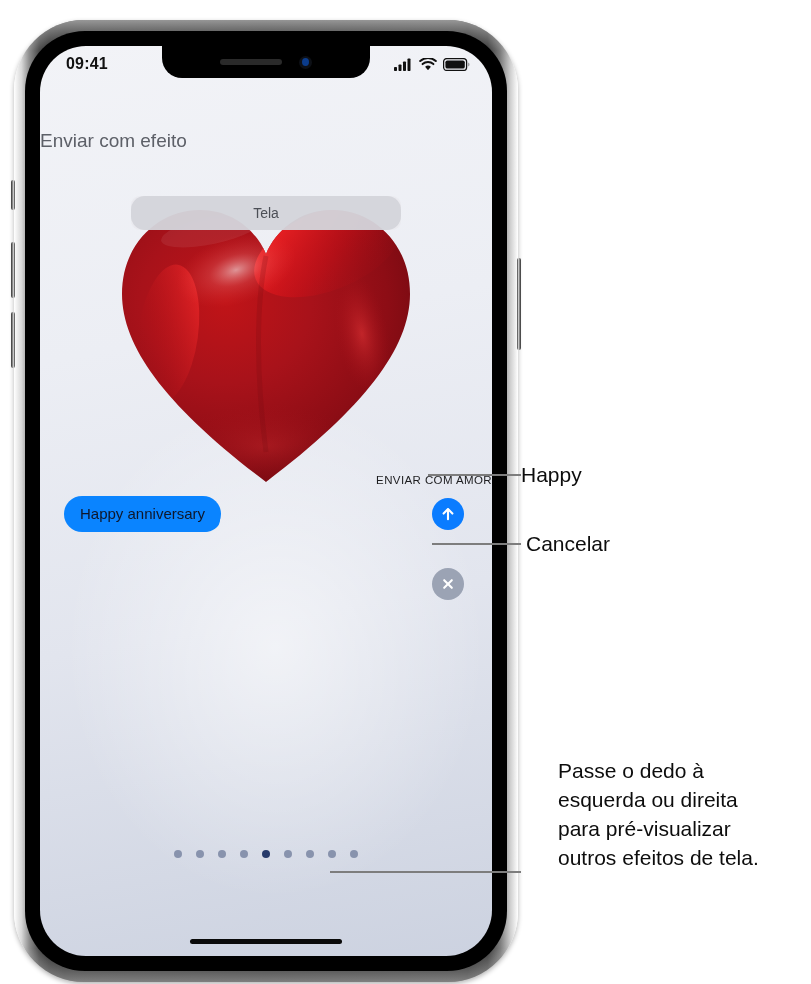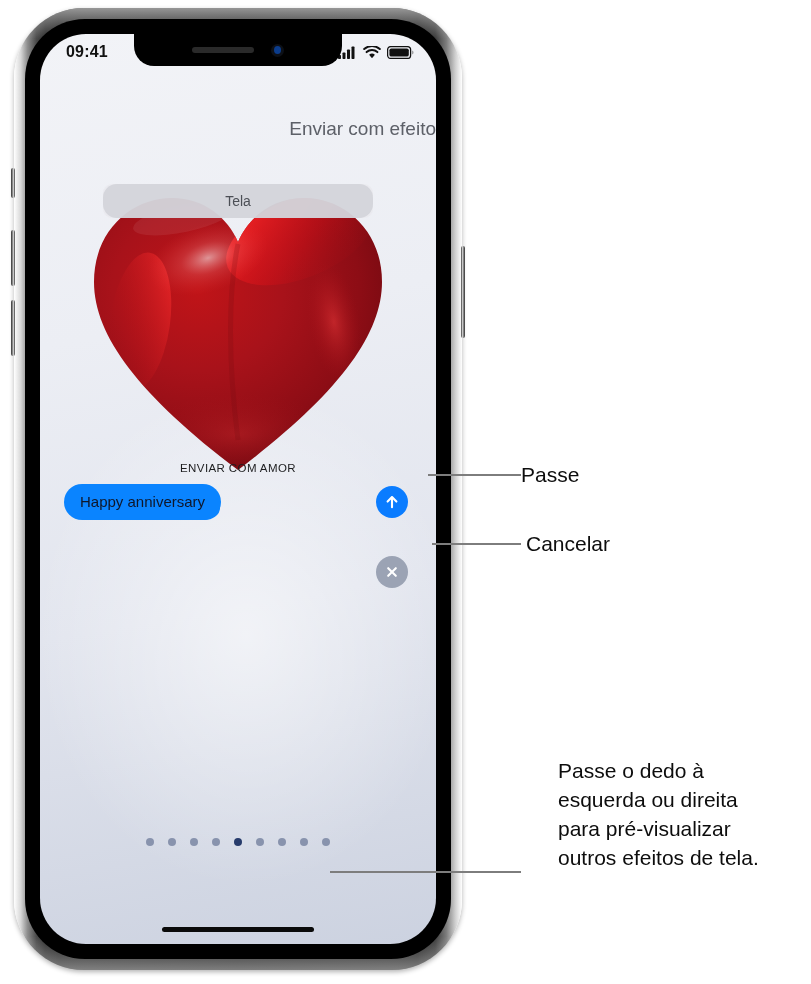--- a/index.html
+++ b/index.html
@@ -12,22 +12,22 @@
     height: 984px;
     position: relative;
     overflow: hidden;
     font-family: "Liberation Sans", sans-serif;
   }
 
   
   #phone {
     position: absolute;
     left: 14px;
-    top: 8px;
-    width: 448px;
+    top: 20px;
+    width: 504px;
     height: 962px;
   }
 
   
   .frame-outer {
     position: absolute;
     inset: 0;
     border-radius: 70px;
     background: linear-gradient(90deg,
         #ffffff 0%,
@@ -141,21 +141,21 @@
     display: flex;
     align-items: center;
     gap: 6px;
   }
 
   
   .sheet-title {
     position: absolute;
     top: 84px;
     left: 0; right: 0;
-    text-align: right;
+    text-align: left;
     font-size: 19px;
     color: #5d6068;
     z-index: 12;
   }
 
   
   .segmented {
     position: absolute;
     top: 150px;
     left: 50%;
@@ -191,21 +191,21 @@
     height: 305px;
     z-index: 8;
   }
   .heart-wrap svg { display: block; width: 100%; height: 100%; }
 
   
   .effect-name {
     position: absolute;
     top: 428px;
     left: 0; right: 0;
-    text-align: center;
+    text-align: right;
     font-size: 11.5px;
     color: #1d1d1f;
     letter-spacing: 0.4px;
     z-index: 14;
   }
 
   
   .msg-row {
     position: absolute;
     top: 448px;
@@ -458,21 +458,21 @@
       <div class="pdot"></div>
       <div class="pdot"></div>
       <div class="pdot"></div>
     </div>
 
     <div class="home-indicator"></div>
   </div>
 </div>
 
 <div class="callout-line" style="left:428px; top:474px; width:93px;"></div>
-<div class="callout-label" style="left:521px; top:460px;">Passe</div>
+<div class="callout-label" style="left:521px; top:460px;">Happy</div>
 
 <div class="callout-line" style="left:432px; top:543px; width:89px;"></div>
 <div class="callout-label" style="left:526px; top:529px;">Cancelar</div>
 
 <div class="callout-line" style="left:330px; top:871px; width:191px;"></div>
 <div class="callout-label" style="left:521px; top:756px;margin-left:37px;">Passe o dedo à
 esquerda ou direita
 para pré-visualizar
 outros efeitos de tela.</div>
 

